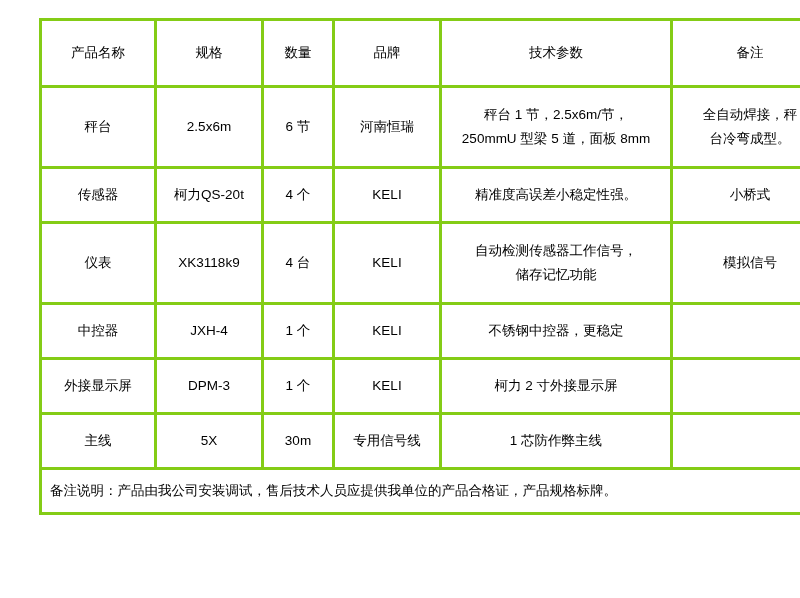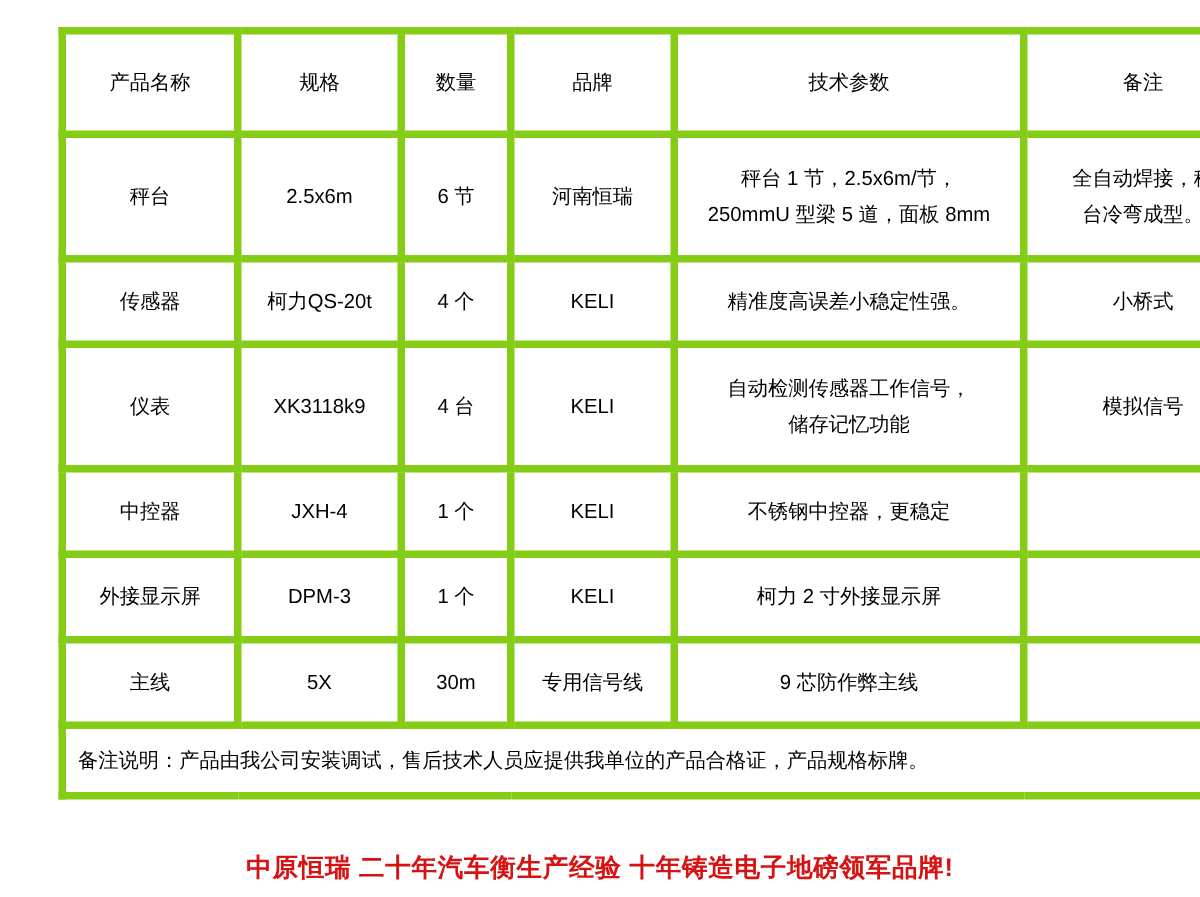--- a/index.html
+++ b/index.html
@@ -38,21 +38,21 @@
   .table-wrap {
     margin: 18px auto 0 auto;
     width: 722px;
   }
   table.spec {
     border-collapse: collapse;
     width: 722px;
     table-layout: fixed;
   }
   table.spec td {
-    border: 5px solid #84cc16;
+    border: 3px solid #84cc16;
     text-align: center;
     vertical-align: middle;
     font-size: 13.5px;
     padding: 6px 4px;
     line-height: 1.75;
   }
   table.spec td.note-row {
     text-align: left;
     padding: 9px 8px;
     font-size: 13.5px;
@@ -154,26 +154,25 @@
           <td>KELI</td>
           <td class="multiline">柯力 2 寸外接显示屏</td>
           <td class="multiline"></td>
         </tr>
 
         <tr class="mid-row">
           <td>主线</td>
           <td>5X</td>
           <td>30m</td>
           <td>专用信号线</td>
-          <td class="multiline">9 芯防作弊主线</td>
+          <td class="multiline">1 芯防作弊主线</td>
           <td class="multiline"></td>
         </tr>
 
         <tr>
           <td class="note-row" colspan="6">备注说明：产品由我公司安装调试，售后技术人员应提供我单位的产品合格证，产品规格标牌。</td>
         </tr>
       </tbody>
     </table>
   </div>
 
-  <div class="footer-slogan" style="color: rgb(214, 18, 18);">中原恒瑞 二十年汽车衡生产经验 十年铸造电子地磅领军品牌!</div>
 
 </div>
 
 </body></html>

